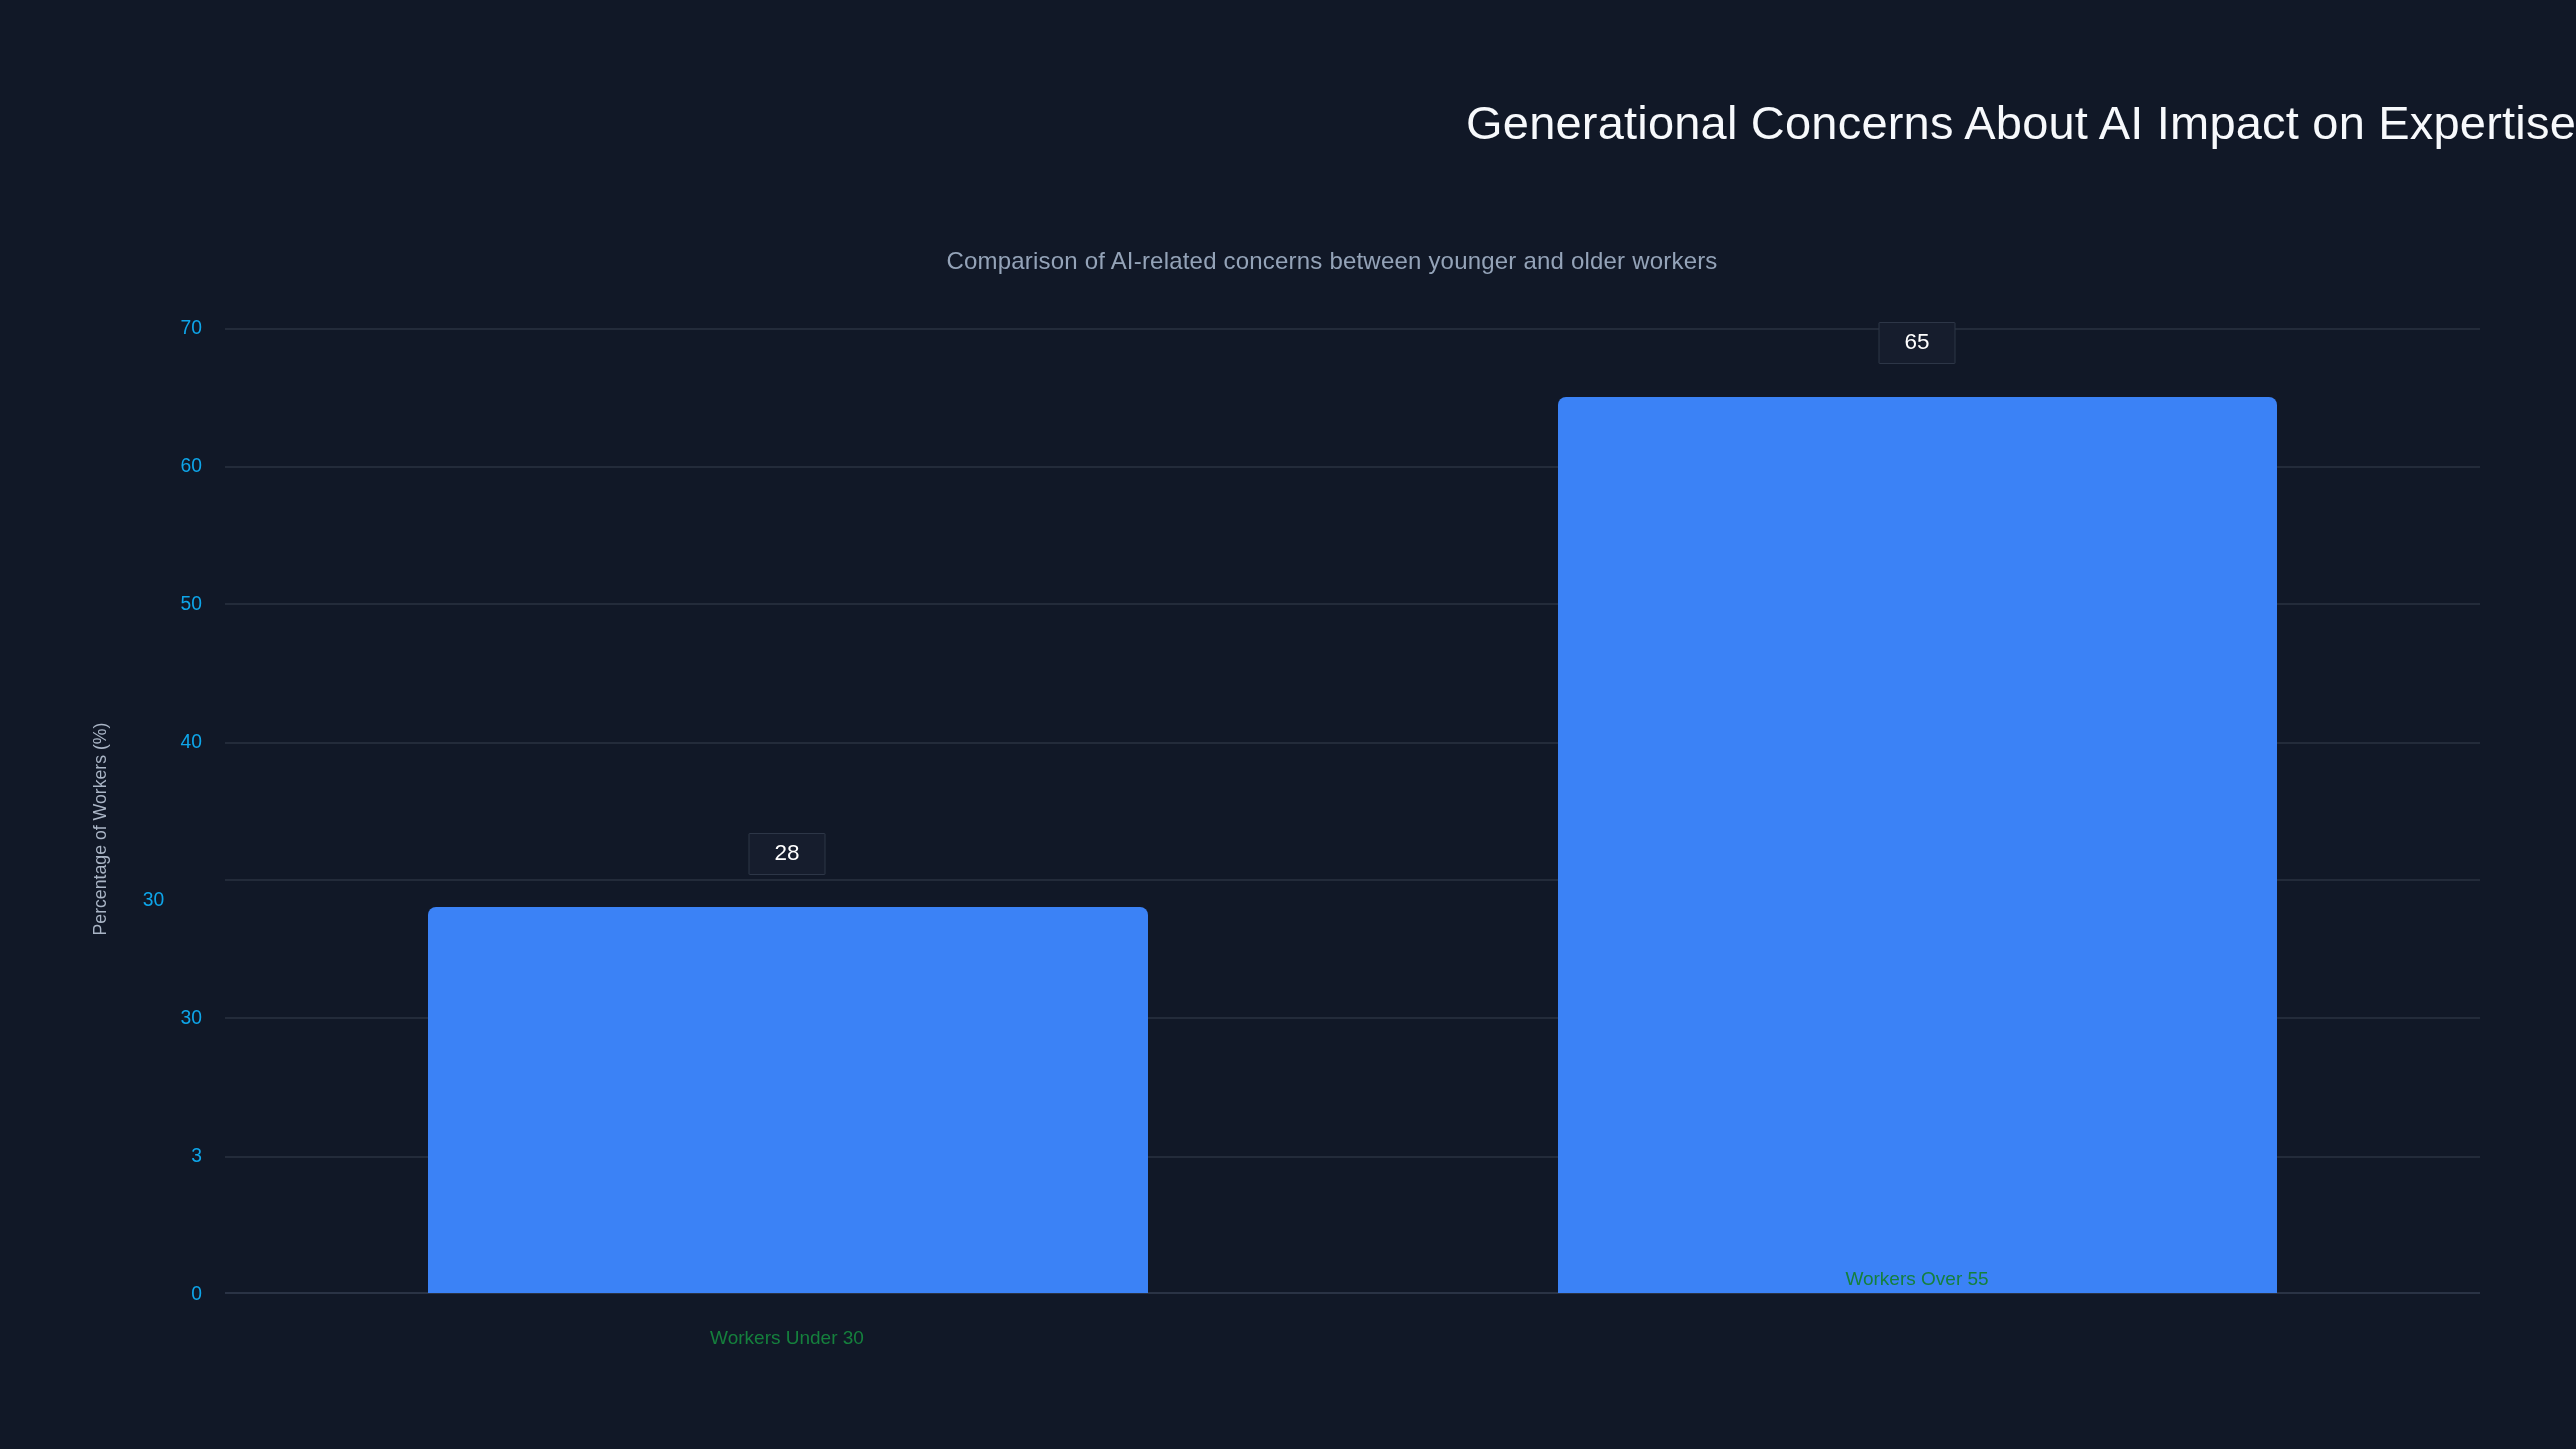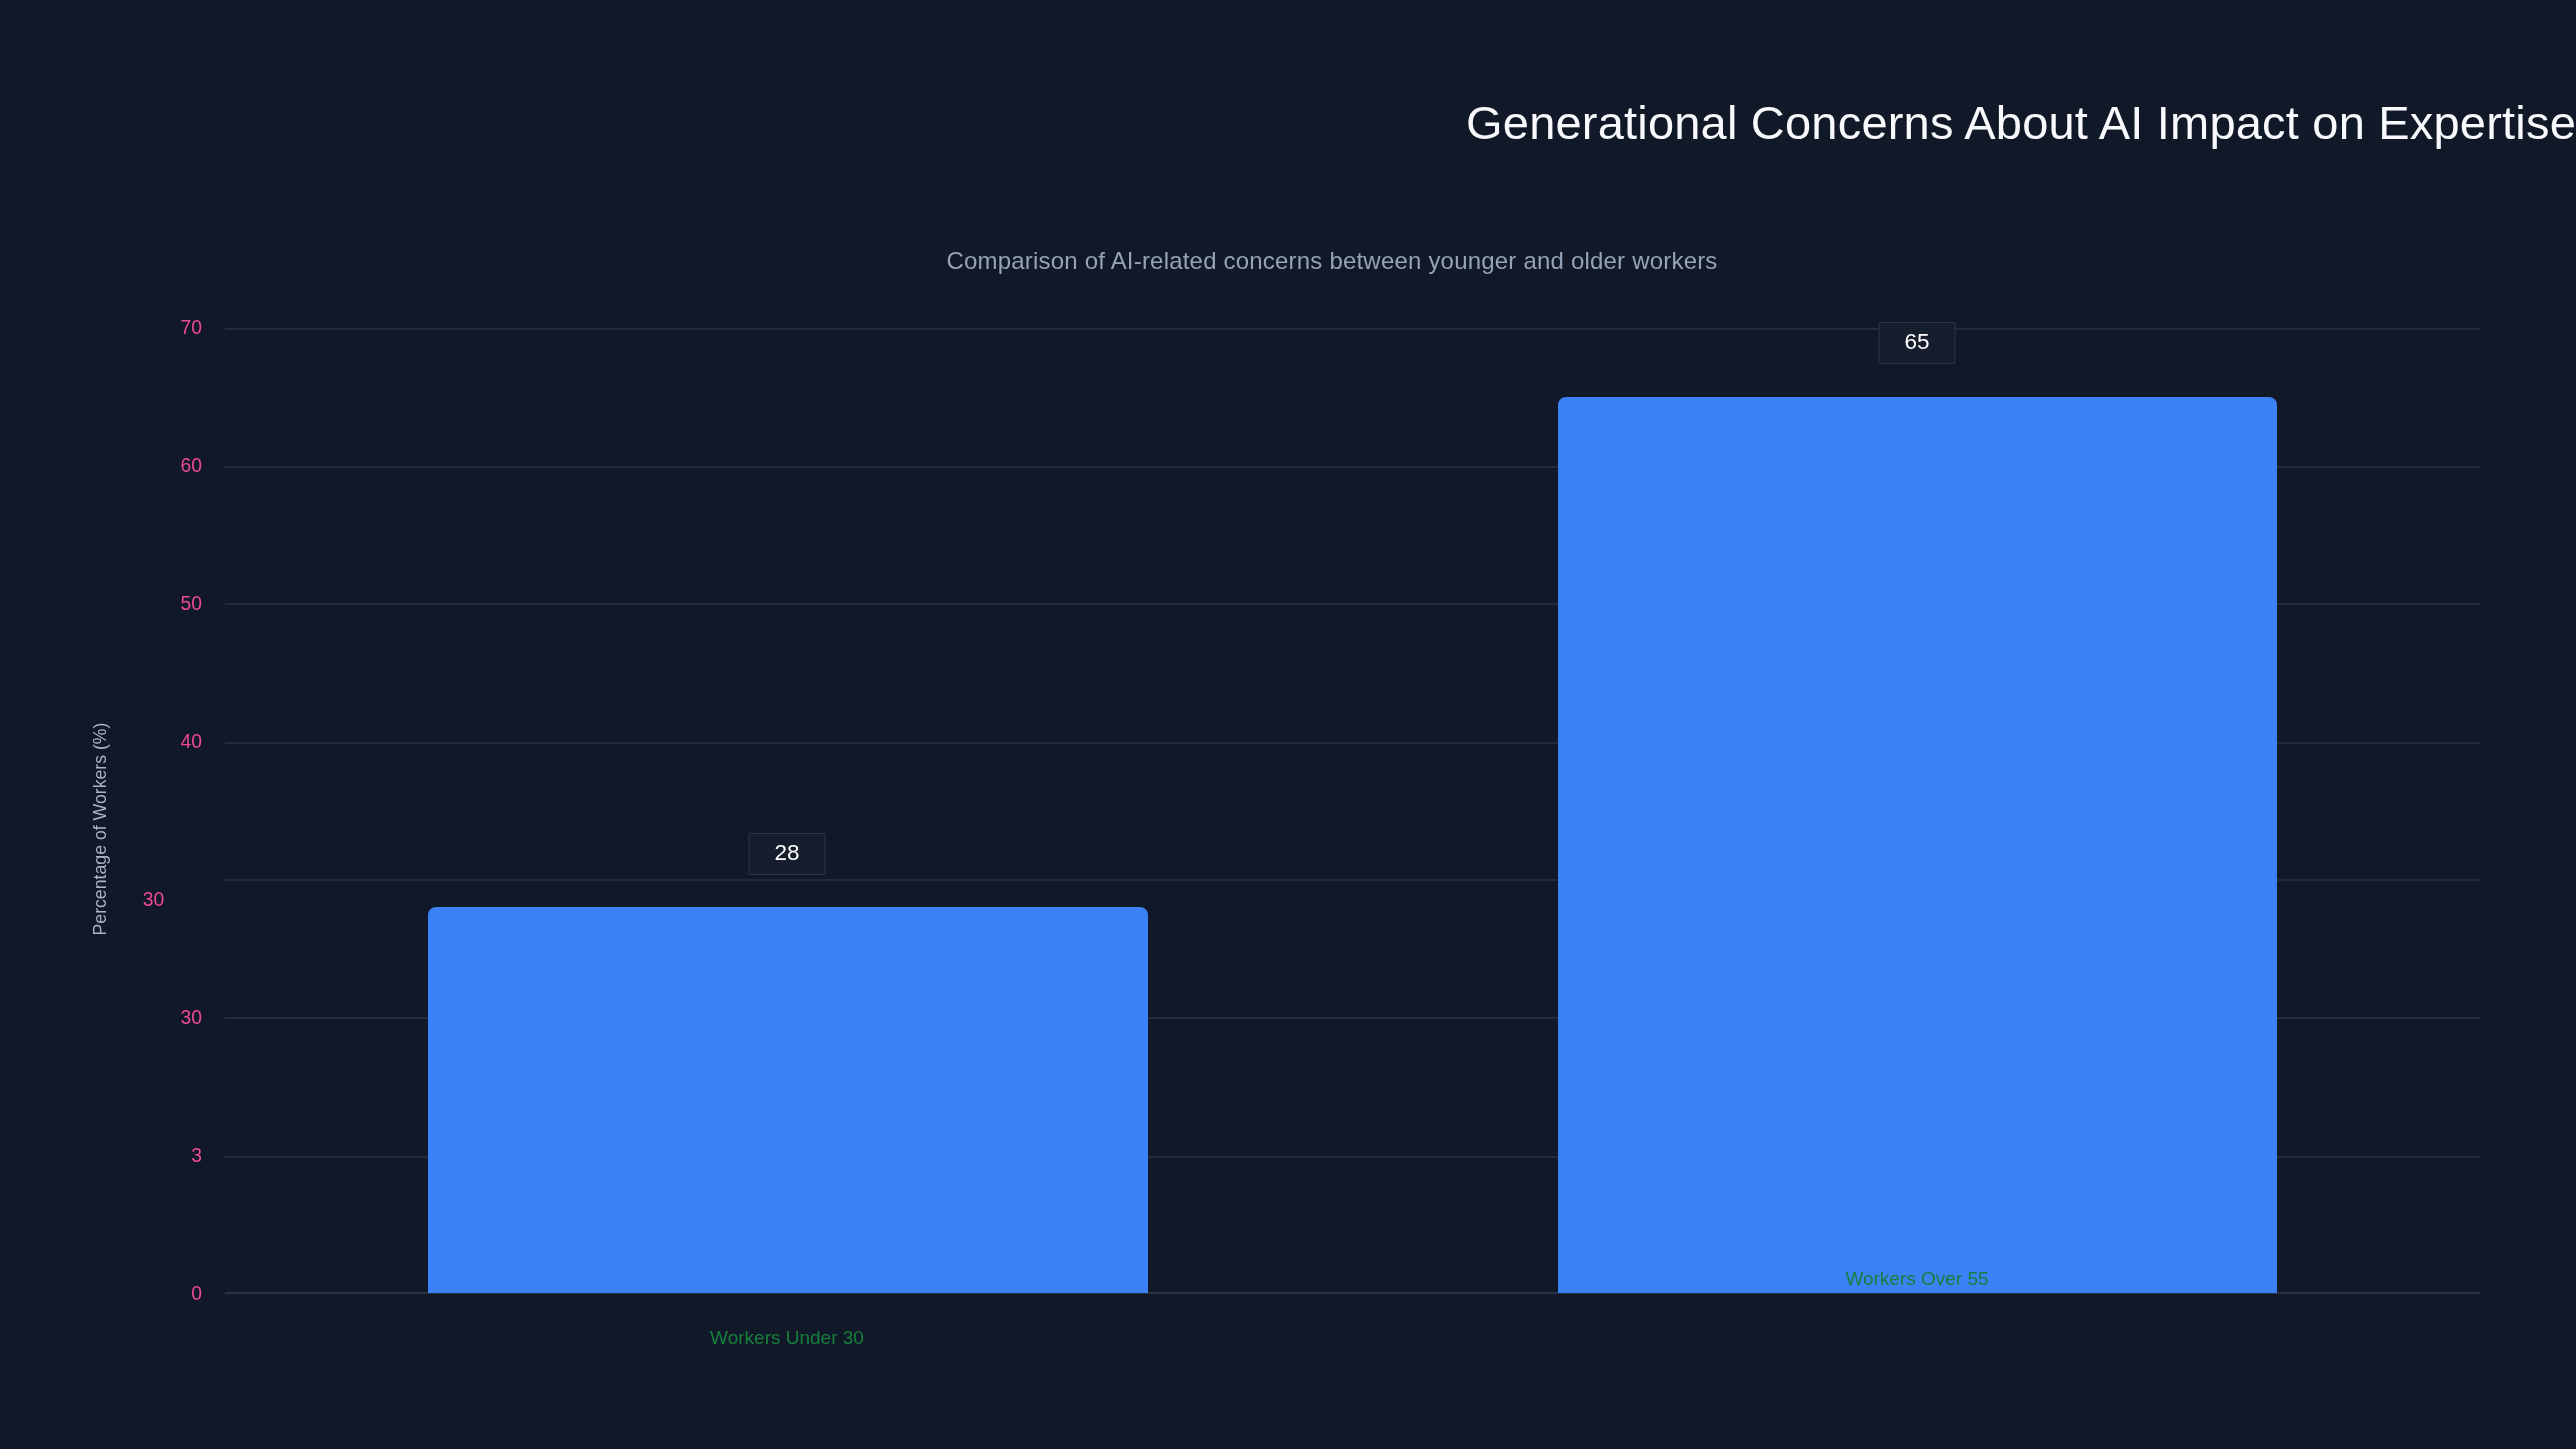--- a/index.html
+++ b/index.html
@@ -78,21 +78,21 @@
     background: #232b3a;
   }
   .gridline.baseline {
     background: #2a3345;
   }
   .ytick-wrap {
     position: absolute;
     left: 105px;
     width: 97px;
     text-align: right;
-    color: #ec4899;
+    color: #0ea5e9;
     font-size: 19.3px;
     transform: translateY(-50%);
   }
 
   
   .bar {
     position: absolute;
     background: #3b82f6;
     border-radius: 8px 8px 0 0;
   }

